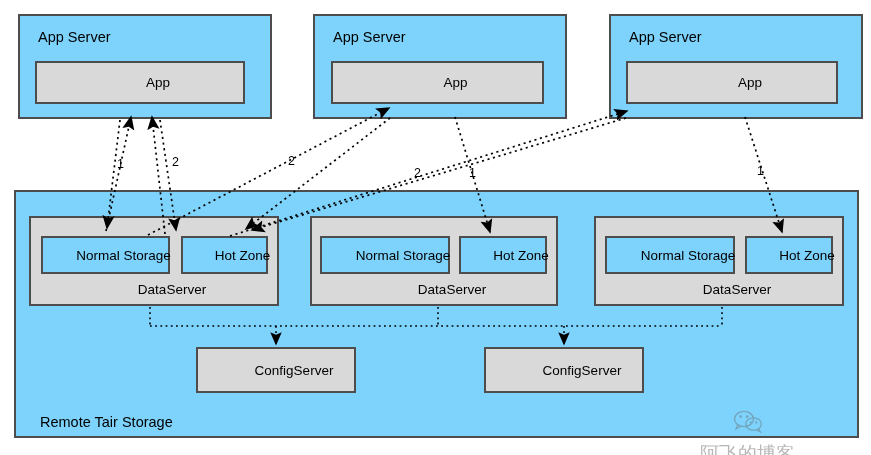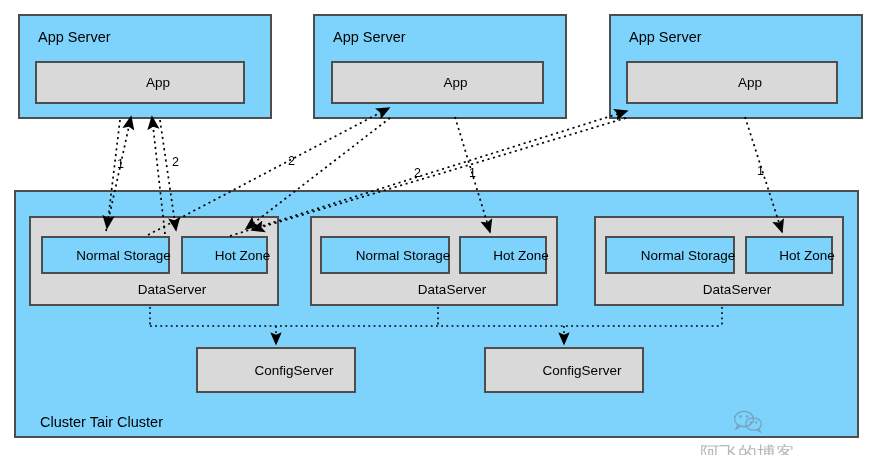--- a/index.html
+++ b/index.html
@@ -89,21 +89,21 @@
 
   <div class="box" style="left:313px; top:14px; width:254px; height:105px;"></div>
   <div class="app-server-title" style="left:333px; top:29px;">App Server</div>
   <div class="box filled centered-label" style="left:331px; top:61px; width:213px; height:43px;">App</div>
 
   <div class="box" style="left:609px; top:14px; width:254px; height:105px;"></div>
   <div class="app-server-title" style="left:629px; top:29px;">App Server</div>
   <div class="box filled centered-label" style="left:626px; top:61px; width:212px; height:43px;">App</div>
 
   <div class="box" style="left:14px; top:190px; width:845px; height:248px;"></div>
-  <div class="cluster-label" style="left:40px; top:414px;">Cluster Tair Cluster</div>
+  <div class="cluster-label" style="left:40px; top:414px;">Remote Tair Storage</div>
 
   <div class="box filled" style="left:29px; top:216px; width:250px; height:90px;"></div>
   <div class="box centered-label" style="left:41px; top:236px; width:129px; height:38px;">Normal Storage</div>
   <div class="box centered-label" style="left:181px; top:236px; width:87px; height:38px;">Hot Zone</div>
   <div class="centered-label" style="left:29px; top:278px; width:250px; height:22px;">DataServer</div>
 
   <div class="box filled" style="left:310px; top:216px; width:248px; height:90px;"></div>
   <div class="box centered-label" style="left:320px; top:236px; width:130px; height:38px;">Normal Storage</div>
   <div class="box centered-label" style="left:459px; top:236px; width:88px; height:38px;">Hot Zone</div>
   <div class="centered-label" style="left:310px; top:278px; width:248px; height:22px;">DataServer</div>

